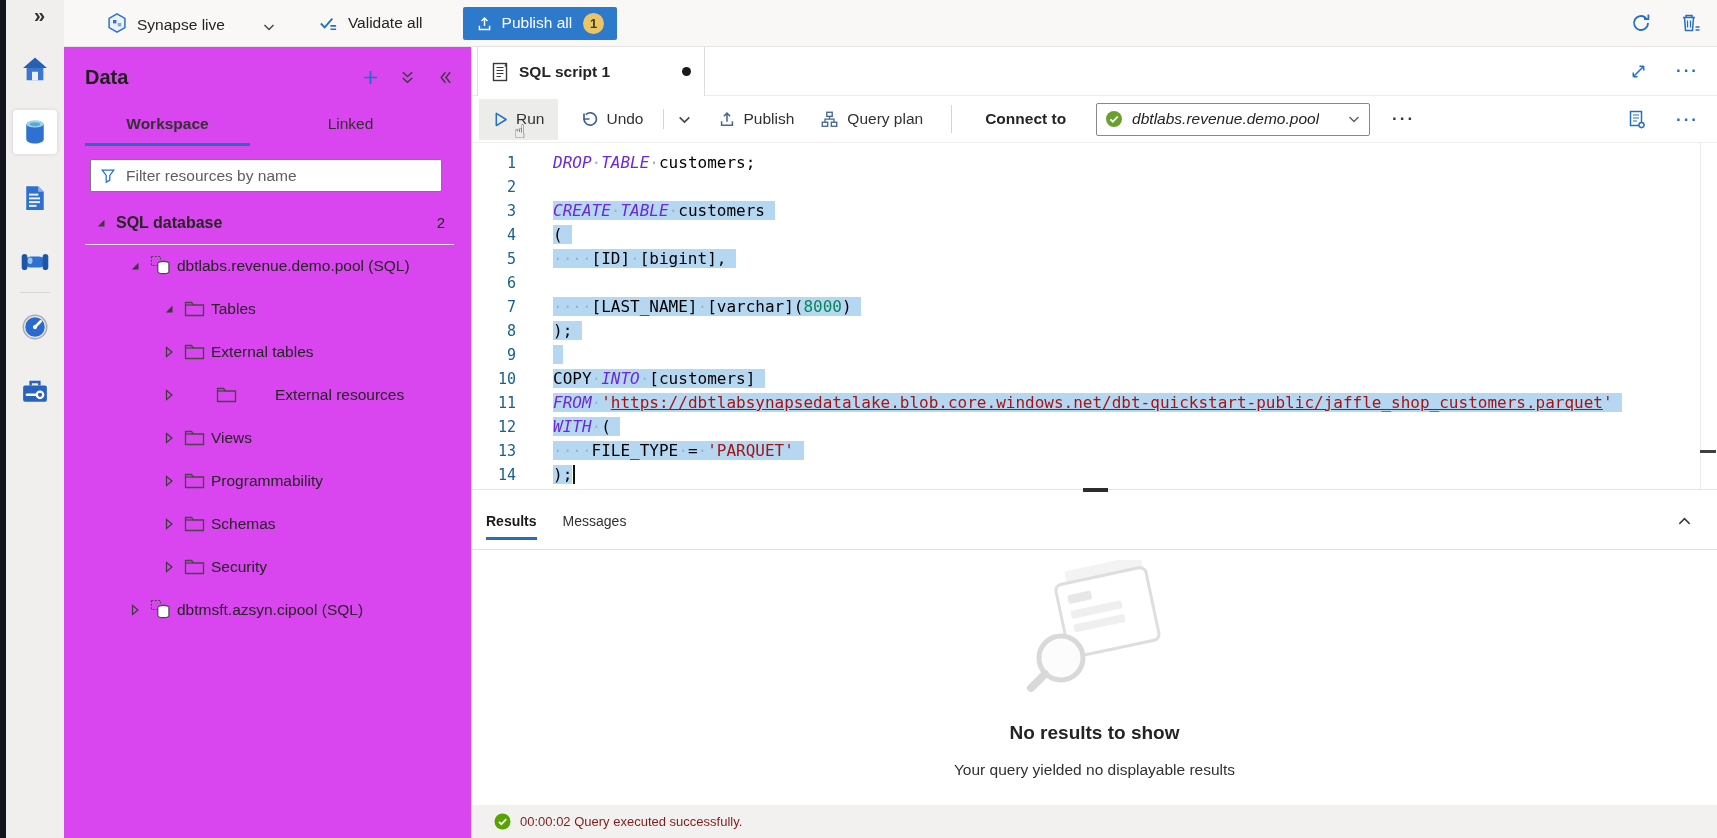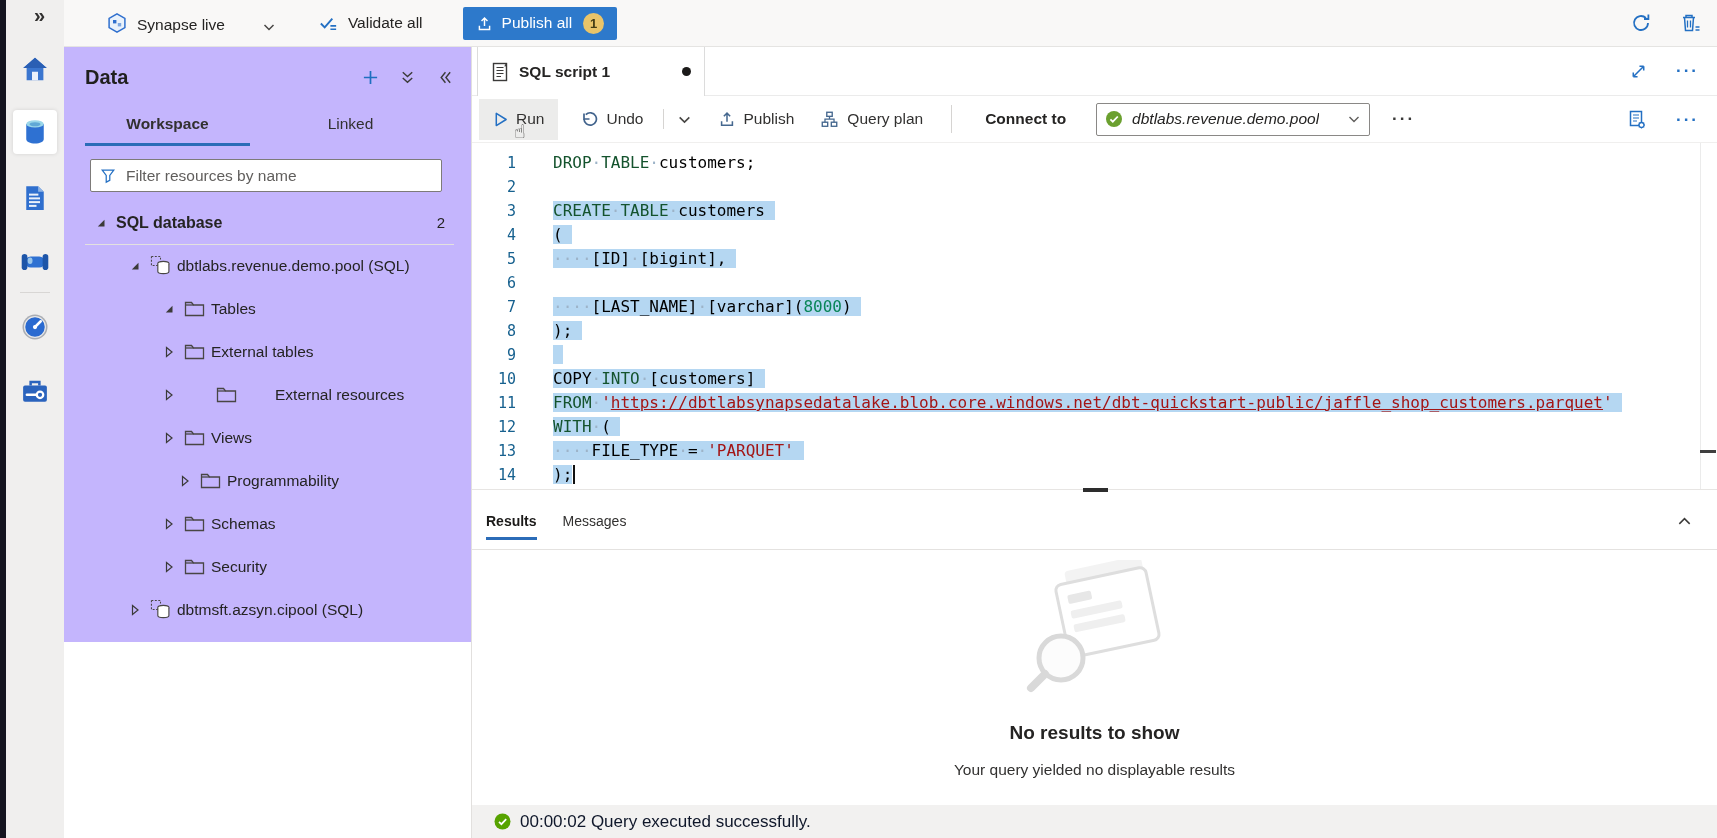--- a/index.html
+++ b/index.html
@@ -21,21 +21,21 @@
   #mode-switch{margin-left:42px;align-items:flex-end;}
   #mode-switch .chv{margin-left:28px;}
   #validate{margin-left:42px;}
   #publishall{margin-left:40px;display:flex;align-items:center;gap:9px;height:33px;padding:0 13px;border:none;
     background:#2d79cb;border-radius:2px;color:#fff;font-size:15.5px;font-family:inherit;cursor:pointer;}
   #publishall .badge{width:21px;height:21px;border-radius:50%;background:#e9c469;color:#433c14;font-size:13px;
     font-weight:700;display:flex;align-items:center;justify-content:center;margin-left:2px;}
   #tb-right{margin-left:auto;margin-right:16px;display:flex;align-items:center;gap:28px;}
 
   
-  #datapanel{position:absolute;left:64px;top:46px;width:407px;height:596px;background:#c4b5fd;}
+  #datapanel{position:absolute;left:64px;top:46px;width:407px;height:792px;background:#d946ef;}
   #dp-head{display:flex;align-items:center;padding:20px 18px 0 21px;}
   #dp-title{font-size:20px;font-weight:700;color:#201f1e;}
   #dp-icons{margin-left:auto;display:flex;align-items:center;gap:20px;}
   #dp-tabs{display:flex;margin-top:16px;padding-left:21px;gap:18px;}
   .dp-tab{width:165px;height:38px;display:flex;align-items:center;justify-content:center;font-size:15.5px;color:#323130;cursor:pointer;}
   .dp-tab.active{font-weight:600;border-bottom:3px solid #2b6cb8;}
   #dp-filter{margin:13px 0 0 26px;width:352px;height:33px;border:1px solid #7d7b79;border-radius:2px;
     display:flex;align-items:center;gap:8px;padding:0 9px;box-sizing:border-box;background:#fff;}
   #dp-filter input{border:none;outline:none;flex:1;font-size:15.5px;font-family:inherit;color:#252423;background:transparent;}
   #dp-filter input::placeholder{color:#605e5c;}
@@ -78,21 +78,21 @@
   #toolbar-right{position:absolute;right:18px;top:0;height:47px;display:flex;align-items:center;gap:28px;}
   #hand-cursor{position:absolute;left:42px;top:24px;font-size:19px;color:#3b3a39;z-index:6;
     font-family:"DejaVu Sans",sans-serif;}
 
   
   #editor{position:absolute;left:0;top:97px;width:100%;height:346px;background:#fff;font-family:"DejaVu Sans Mono",monospace;}
   #code{padding-top:8px;}
   .cl{height:24px;line-height:24px;display:flex;font-size:16px;}
   .ln{width:44px;text-align:right;color:#17618f;font-size:15px;flex:none;}
   .ct{margin-left:37px;white-space:pre;}
-  .kw{color:#14532d;} .pl{color:#000;} .nm{color:#098658;} .st{color:#a31515;}
+  .kw{color:#6d28d9;font-style:italic;} .pl{color:#000;} .nm{color:#098658;} .st{color:#a31515;}
   .lk{text-decoration:underline;}
   .ws{color:#9db3c8;}
   .selspan{background:#b5d7f2;}
   .ext::after{content:"\00B7";color:transparent;}
   .caret{display:inline-block;width:2px;height:19px;background:#111;vertical-align:-4px;margin-left:1px;}
   #vscroll-line{position:absolute;right:16px;top:0;width:1px;height:346px;background:#ebebeb;}
   #vscroll-thumb{position:absolute;right:1px;top:307px;width:16px;height:3px;background:#3f3f3f;}
 
   
   #splitter{position:absolute;left:0;top:443px;width:100%;height:4px;border-top:1px solid #e7e5e3;box-sizing:border-box;cursor:row-resize;}
@@ -108,21 +108,21 @@
   #collapse-results{position:absolute;right:24px;top:20px;cursor:pointer;}
   #results-body{position:absolute;left:0;top:504px;width:100%;height:255px;background:#fff;
     display:flex;flex-direction:column;align-items:center;}
   #illus{margin-top:10px;}
   #empty-title{margin-top:12px;font-size:19px;font-weight:700;color:#252423;}
   #empty-sub{margin-top:17px;font-size:15.5px;color:#323130;}
 
   
   #statusbar{position:absolute;left:0;top:759px;width:100%;height:33px;background:#f2f1f0;
     display:flex;align-items:center;gap:9px;padding-left:22px;box-sizing:border-box;}
-  #status-text{font-size:17px;color:#0f172a;}
+  #status-text{font-size:13px;color:#7f1d1d;}
 </style>
 </head>
 <body>
 
 <div id="leftstrip"></div>
 
 <div id="rail">
   <div id="expand-menu">»</div>
 
   <div class="rail-item" style="top:47px;">
@@ -306,21 +306,21 @@
       <div class="trow lv2" style="padding-left: 99px;">
         <svg class="tw" viewBox="0 0 12 12">
           <path d="M3.5 1.5 9 6 3.5 10.5 Z" fill="none" stroke="#3b3a39" stroke-width="1.2"></path>
         </svg>
         <svg class="ti" viewBox="0 0 21 17">
           <path d="M1.5 15.5 V2.5 h6 l2 2.5 h10 v10.5 Z" fill="none" stroke="#484644" stroke-width="1.3"></path>
           <path d="M1.5 5 h8" stroke="#484644" stroke-width="1.3"></path>
         </svg>
         <span class="tl">Views</span>
       </div>
-      <div class="trow lv2" style="padding-left: 99px; margin-left: 16px;">
+      <div class="trow lv2" style="padding-left: 99px;">
         <svg class="tw" viewBox="0 0 12 12">
           <path d="M3.5 1.5 9 6 3.5 10.5 Z" fill="none" stroke="#3b3a39" stroke-width="1.2"></path>
         </svg>
         <svg class="ti" viewBox="0 0 21 17">
           <path d="M1.5 15.5 V2.5 h6 l2 2.5 h10 v10.5 Z" fill="none" stroke="#484644" stroke-width="1.3"></path>
           <path d="M1.5 5 h8" stroke="#484644" stroke-width="1.3"></path>
         </svg>
         <span class="tl">Programmability</span>
       </div>
       <div class="trow lv2" style="padding-left: 99px;">

